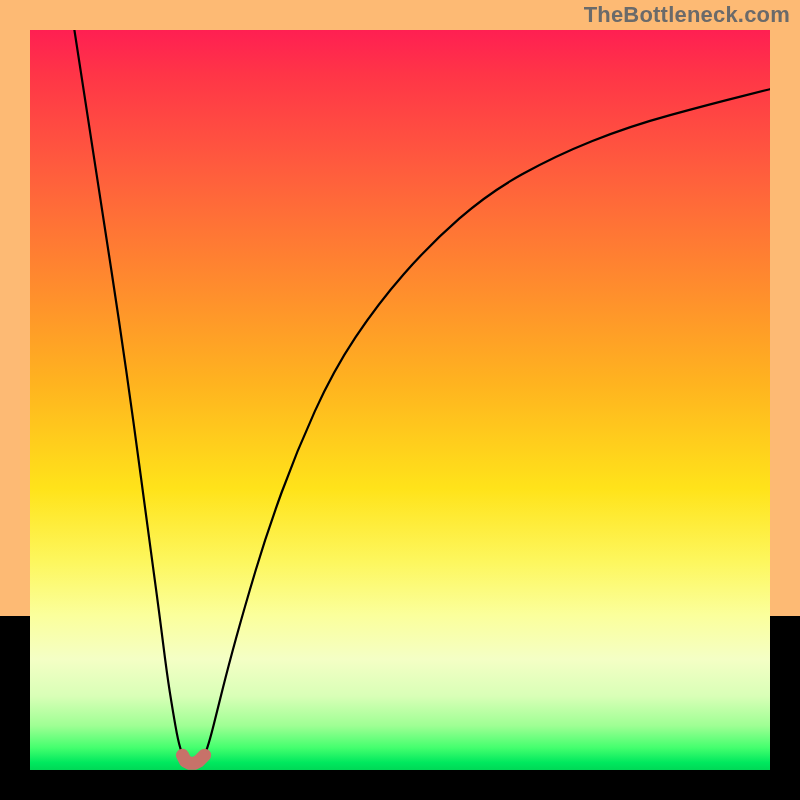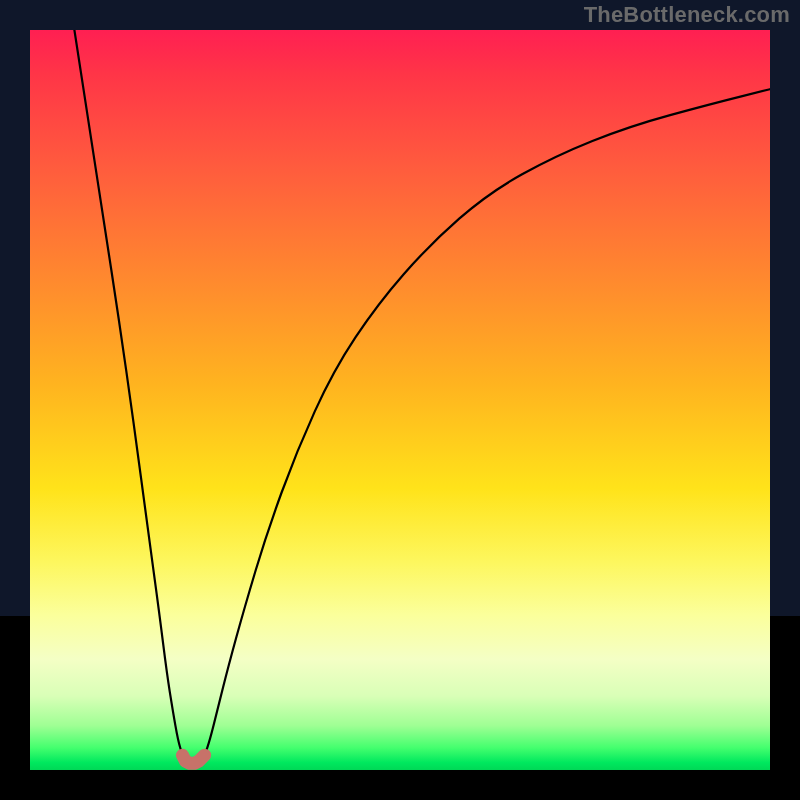--- a/index.html
+++ b/index.html
@@ -8,21 +8,21 @@
     width: 800px;
     height: 800px;
     overflow: hidden;
     background: #000;
     font-family: Arial, Helvetica, sans-serif;
   }
   .frame {
     position: absolute;
     left: 0; top: 0;
     width: 800px; height: 616px;
-    background: #0f172a;
+    background: #fdba74;
   }
   .attribution {
     position: absolute;
     top: 2px;
     right: 10px;
     font-size: 22px;
     font-weight: 600;
     color: #6a6a6a;
     letter-spacing: 0.2px;
     user-select: none;

